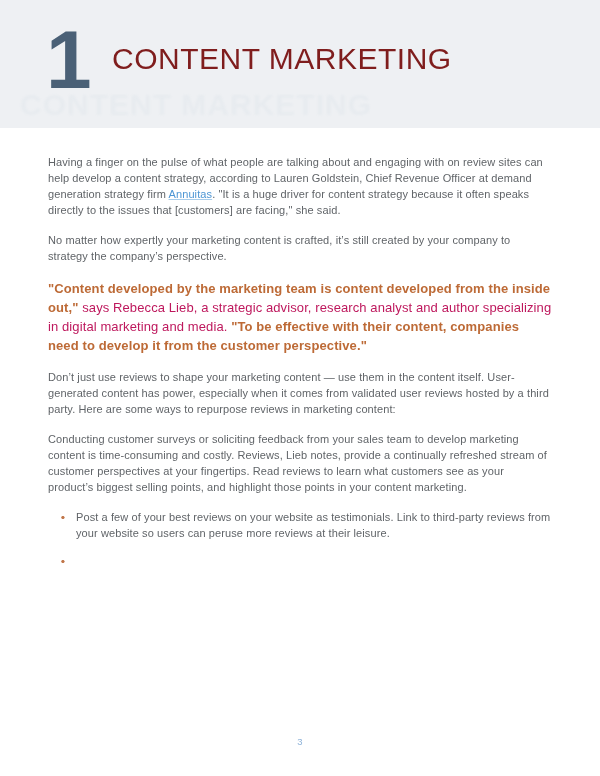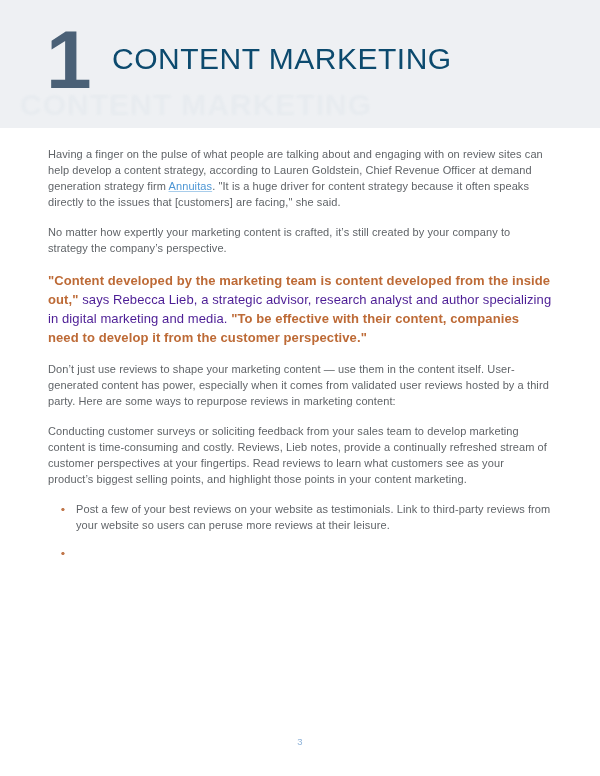--- a/index.html
+++ b/index.html
@@ -27,58 +27,58 @@
     font-size: 82px; line-height: 1;
     font-weight: 700;
     color: #4a6076;
   }
   .chapter-title {
     position: absolute;
     left: 112px; top: 44px;
     font-size: 30px; line-height: 1;
     font-weight: 300;
     letter-spacing: 0.5px;
-    color: #0c4a6e;
+    color: #7f1d1d;
   }
   .ghost-echo {
     position: absolute;
     left: 20px; top: 88px;
     font-size: 30px; font-weight: 700;
     letter-spacing: 1px;
     color: #9fb8c9;
     opacity: 0.08;
     filter: blur(1px);
     white-space: nowrap;
     pointer-events: none;
   }
 
   
   .article {
-    padding: 18px 48px 0 48px;
+    padding: 26px 48px 0 48px;
     color: #606468;
     font-size: 11px;
     line-height: 16px;
     letter-spacing: 0.1px;
   }
   .para { margin-bottom: 14px; }
   .para a.inline-link {
     color: #4d96d4;
     text-decoration: underline;
     text-decoration-color: #a8cdeb;
     cursor: pointer;
   }
 
   .pull-quote {
     margin: 15px 0 14px 0;
     font-size: 13px;
     line-height: 19px;
     letter-spacing: 0.1px;
   }
   .pull-quote .q-bold { font-weight: 700; color: #bd6a36; }
-  .pull-quote .q-attrib { font-weight: 400; color: #4c1d95; }
+  .pull-quote .q-attrib { font-weight: 400; color: #be185d; }
 
   ul.review-list {
     list-style: none;
     margin: 14px 0 0 0;
   }
   ul.review-list li {
     position: relative;
     padding-left: 28px;
     margin-bottom: 12px;
   }

